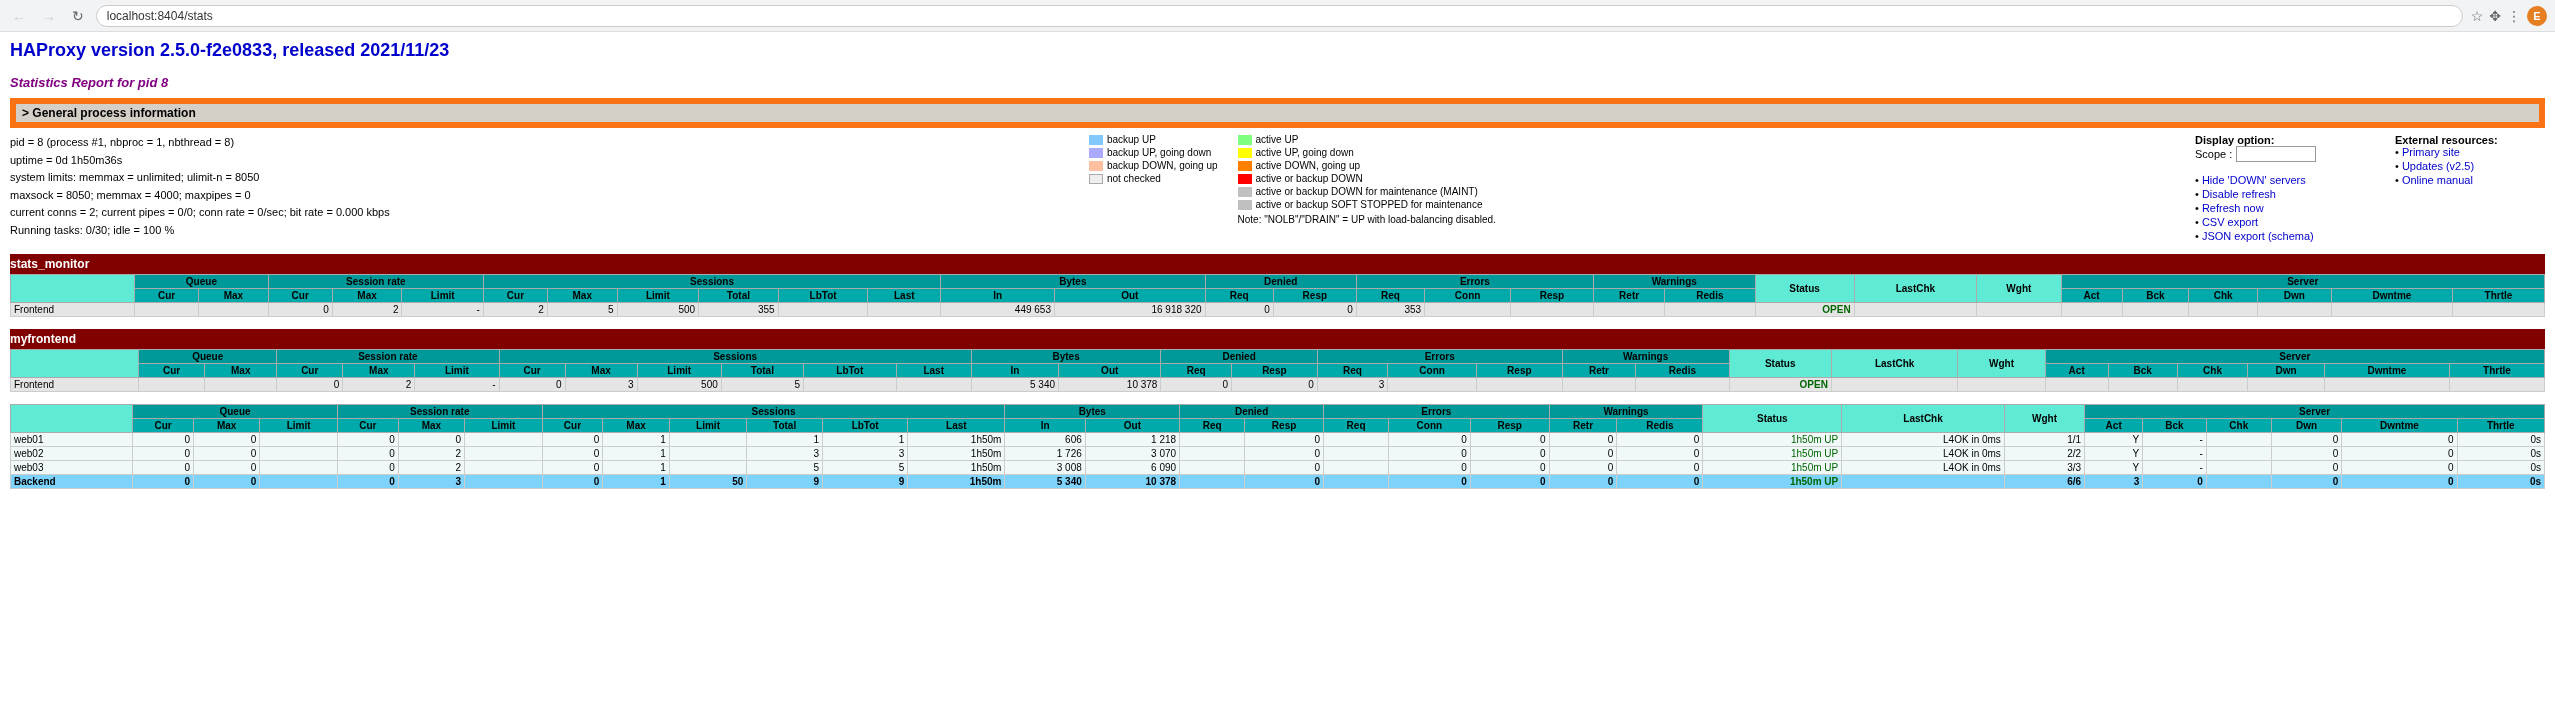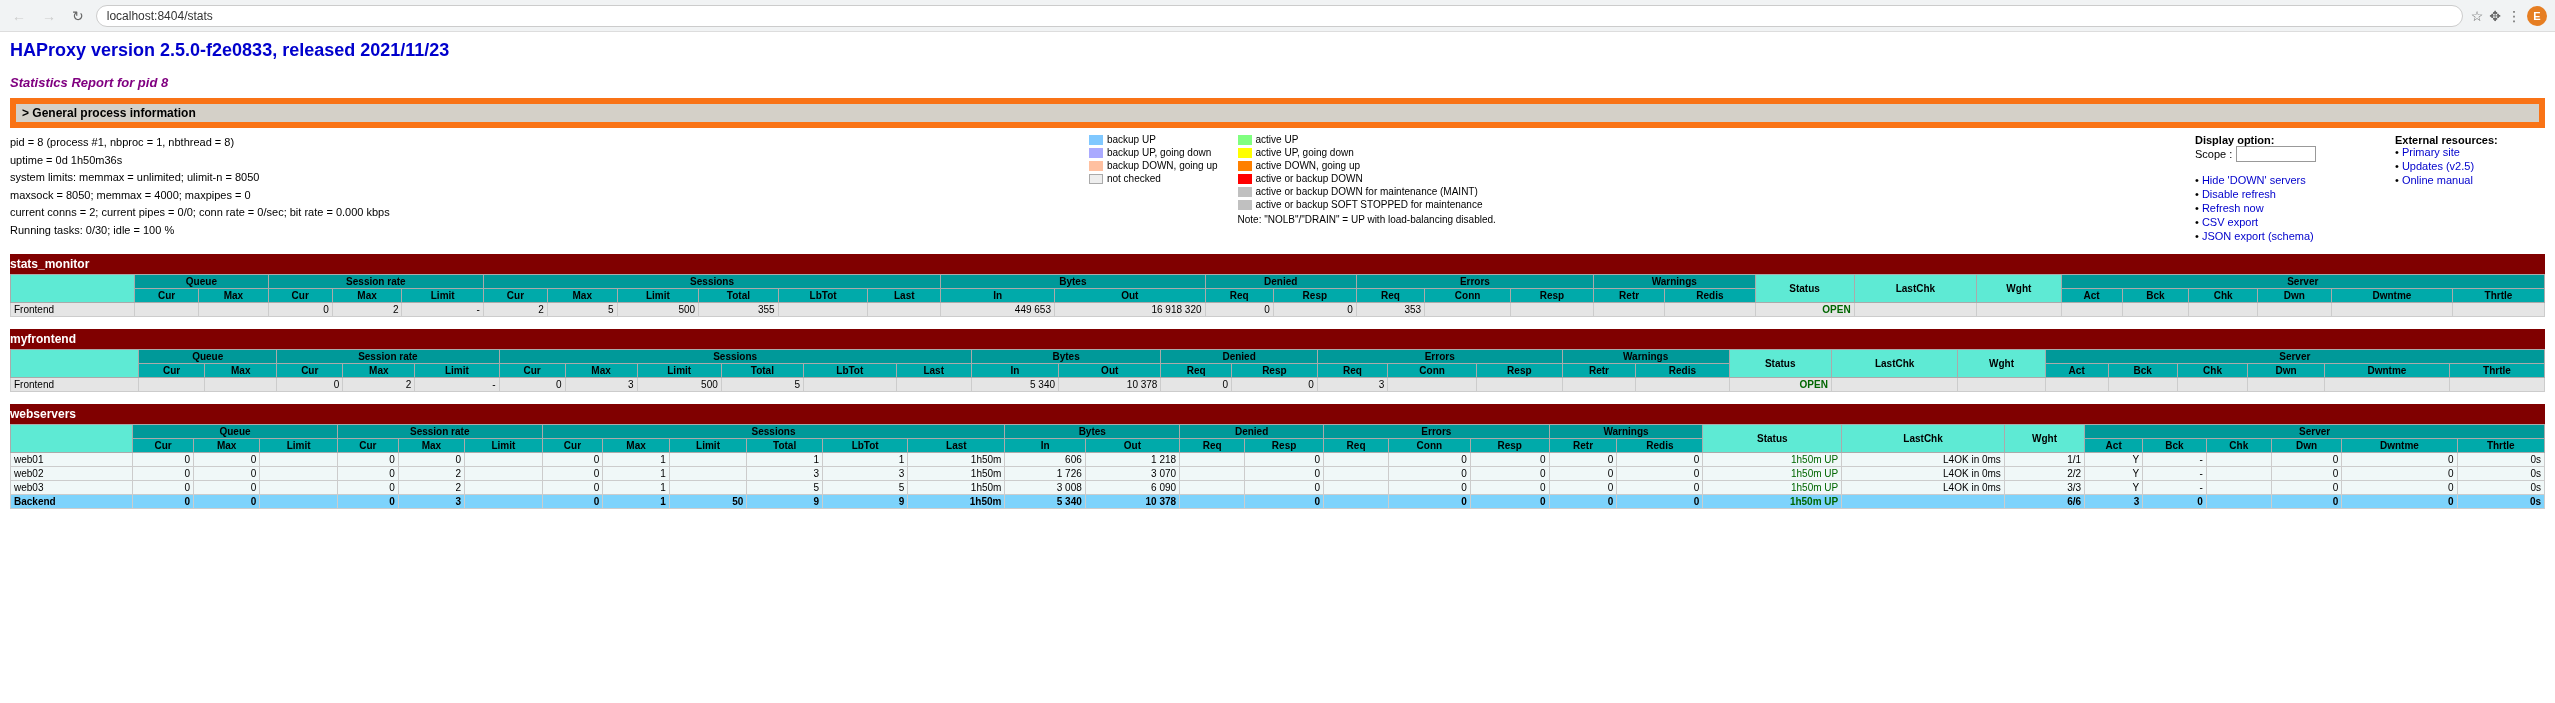--- a/index.html
+++ b/index.html
@@ -379,21 +379,20 @@
           <td></td>
           <td></td>
           <td></td>
           <td></td>
         </tr>
       </tbody>
     </table>
   </div>
 
   <div class="stats-section">
-    <div class="stats-section-header webservers-header">webservers</div>
     <table class="stats-table">
       <thead>
         <tr class="group-header-row">
           <th rowspan="2"></th>
           <th colspan="3" class="col-group-header">Queue</th>
           <th colspan="3" class="col-group-header">Session rate</th>
           <th colspan="6" class="col-group-header">Sessions</th>
           <th colspan="2" class="col-group-header">Bytes</th>
           <th colspan="2" class="col-group-header">Denied</th>
           <th colspan="3" class="col-group-header">Errors</th>

